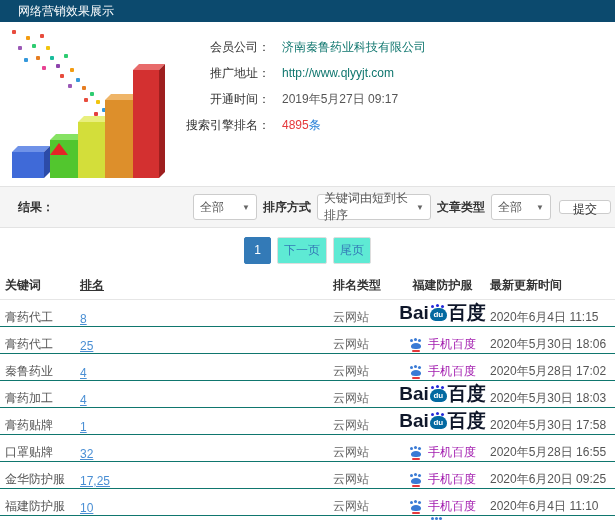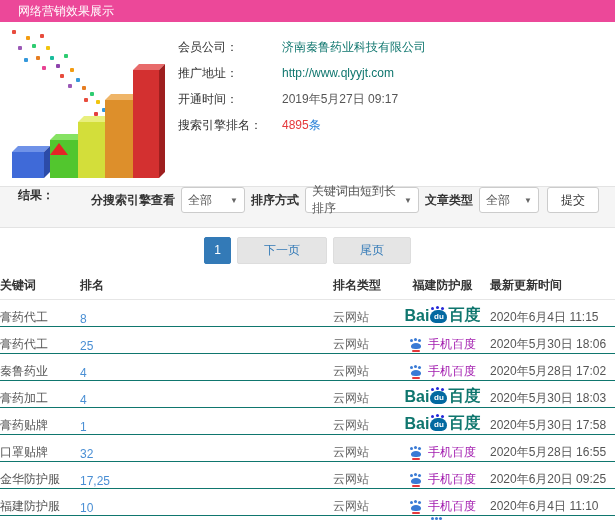--- a/index.html
+++ b/index.html
@@ -1,20 +1,20 @@
 <!DOCTYPE html>
 <html><head>
 <meta charset="utf-8">
 <style>
   * { margin:0; padding:0; box-sizing:border-box; }
   body { font-family:"Liberation Sans","DejaVu Sans",sans-serif; background:#fff; }
   .page { position:relative; width:615px; height:520px; background:#fff; overflow:hidden; }
 
   
-  .topbar { height:22px; background:#ec4899; color:#fff; font-size:12px; line-height:22px; padding-left:18px; }
+  .topbar { height:22px; background:#0c4a6e; color:#fff; font-size:12px; line-height:22px; padding-left:18px; }
 
   
   .info { position:relative; height:164px; display:flex; }
   .chart-img { position:relative; width:178px; height:164px; flex:none; }
   .confetti { position:absolute; left:12px; top:8px; width:4px; height:4px; border-radius:1px; background:#e84c3d;
     box-shadow: 14px 6px 0 #f39c12, 6px 16px 0 #9b59b6, 20px 14px 0 #2ecc71, 28px 4px 0 #e74c3c,
       34px 16px 0 #f1c40f, 12px 28px 0 #3498db, 24px 26px 0 #e67e22, 38px 26px 0 #1abc9c,
       30px 36px 0 #e84393, 44px 34px 0 #8e44ad, 52px 24px 0 #2ecc71, 48px 44px 0 #e74c3c,
       58px 38px 0 #f39c12, 64px 48px 0 #3498db, 56px 54px 0 #9b59b6, 70px 56px 0 #e67e22,
       78px 62px 0 #2ecc71, 72px 68px 0 #e84c3d, 84px 70px 0 #f1c40f, 90px 78px 0 #3498db, 82px 82px 0 #e43f3f; }
@@ -32,59 +32,59 @@
   .man .legs { width:9px; height:13px; margin:0 auto;
     background:linear-gradient(to right,#1d1d22 42%,transparent 42%,transparent 58%,#1d1d22 58%); }
   .man-left { left:16px; bottom:34px; }
   .man-right { right:6px; bottom:8px; }
   .arrow-up { position:absolute; left:50px; bottom:42px; }
   .arrow-up .head { width:0; height:0; border-left:9px solid transparent; border-right:9px solid transparent; border-bottom:12px solid #e42626; }
   .arrow-up .stem { width:8px; height:16px; background:#e42626; margin:0 auto; }
 
   .info-fields { padding-top:12px; }
   .f-row { height:26px; display:flex; align-items:center; font-size:12px; }
-  .f-label { width:92px; color:#333; flex:none; }
+  .f-label { width:92px; text-align:right; color:#333; flex:none; }
   .f-value { margin-left:12px; color:#555; }
   .f-link { color:#0f766e; cursor:pointer; }
   .f-red { color:#e4393c; }
   .f-suffix { color:#2a82d8; }
 
   
   .filterbar { height:42px; background:#f5f5f5; border-top:1px solid #e3e3e3; border-bottom:1px solid #e3e3e3;
-    display:flex; align-items:flex-start; font-size:12px; padding:0 16px 0 18px; }
+    display:flex; align-items:center; font-size:12px; padding:0 4px 0 18px; }
   .result-label { font-weight:bold; color:#333; }
   .controls { margin-left:auto; display:flex; align-items:center; }
   .ctl-label { font-weight:bold; color:#333; margin:0 6px; white-space:nowrap; }
   .select { display:inline-flex; align-items:center; justify-content:space-between; background:#fff;
     border:1px solid #ccc; border-radius:3px; height:26px; padding:0 6px; color:#555; cursor:pointer; }
   .sel-1 { width:64px; } .sel-2 { width:114px; } .sel-3 { width:60px; }
   .sel-arrow { font-size:8px; color:#666; margin-left:6px; }
-  .submit-btn { height:26px; padding:0 13px; margin-left:8px; background:#fff; border:1px solid #ccc;
+  .submit-btn { height:14px; padding:0 13px; margin-left:8px; background:#fff; border:1px solid #ccc;
     border-radius:3px; font-size:12px; color:#333; cursor:pointer; }
 
   
   .pagination { height:44px; display:flex; align-items:center; justify-content:center; }
-  .page-btn { height:27px; padding:0 26px; border:1px solid #ddd; background:#e5e5e5; color:#337ab7;
+  .page-btn { height:27px; padding:0 6px; border:1px solid #ddd; background:#5eead4; color:#337ab7;
     display:flex; align-items:center; justify-content:center; font-size:12px; margin:0 3px; border-radius:2px; cursor:pointer; }
   .page-btn.active { background:#337ab7; border-color:#337ab7; color:#fff; width:27px; padding:0; }
 
   
   .thead { height:28px; display:flex; align-items:center; font-size:12px; font-weight:bold; color:#333; border-bottom:1px solid #e6e6e6; }
   .trow { height:27px; display:flex; align-items:flex-end; font-size:12px; border-bottom:1px solid #0f766e; }
-  .c-kw { width:80px; color:#555; flex:none; }
-  .c-rank { width:253px; color:#4a8fd4; flex:none; }
+  .c-kw { width:80px; padding-left:5px; color:#555; flex:none; }
+  .c-rank { width:253px; color:#4a8fd4; flex:none;text-decoration:underline; }
   .c-type { width:62px; color:#666; flex:none; }
   .c-eng { width:95px; display:flex; align-items:center; justify-content:center; flex:none; }
   .c-time { flex:1; color:#555; }
   .thead .c-kw, .thead .c-rank, .thead .c-type, .thead .c-time { color:#333; }
   .rank-link { cursor:pointer; }
 
   
   .bd-logo { display:inline-flex; align-items:center; }
-  .bd-bai, .bd-cn { color:#0f766e; font-weight:bold; font-size:16px; font-style:normal; }
+  .bd-bai, .bd-cn { color:#0f172a; font-weight:bold; font-size:19px; font-style:normal; }
   .bd-paw { position:relative; width:17px; height:13px; background:#0369a1; border-radius:8px 8px 6px 6px;
     display:inline-flex; align-items:center; justify-content:center; margin:2px 1px 0; }
   .bd-paw::before { content:""; position:absolute; top:-3px; left:1px; width:3px; height:3px; border-radius:50%;
     background:#2529d8; box-shadow:5px -1px 0 #2529d8, 10px 0 0 #2529d8; }
   .bd-paw b { color:#fff; font-size:8px; font-weight:bold; }
 
   
   .mb-logo { display:inline-flex; align-items:center; }
   .mb-paw { position:relative; width:14px; height:14px; margin-right:5px; }
   .mb-paw::before { content:""; position:absolute; top:1px; left:1px; width:3px; height:3px; border-radius:50%;
@@ -137,21 +137,20 @@
         <span class="f-label">搜索引擎排名：</span>
         <span class="f-value f-red">4895</span>
         <span class="f-suffix">条</span>
       </div>
     </div>
   </div>
 
   <div class="filterbar">
     <span class="result-label">结果：</span>
     <div class="controls">
-      <span class="ctl-label">分搜索引擎查看</span>
       <span class="select sel-1">
         <span>全部</span>
         <span class="sel-arrow">▼</span>
       </span>
       <span class="ctl-label">排序方式</span>
       <span class="select sel-2">
         <span>关键词由短到长排序</span>
         <span class="sel-arrow">▼</span>
       </span>
       <span class="ctl-label">文章类型</span>

